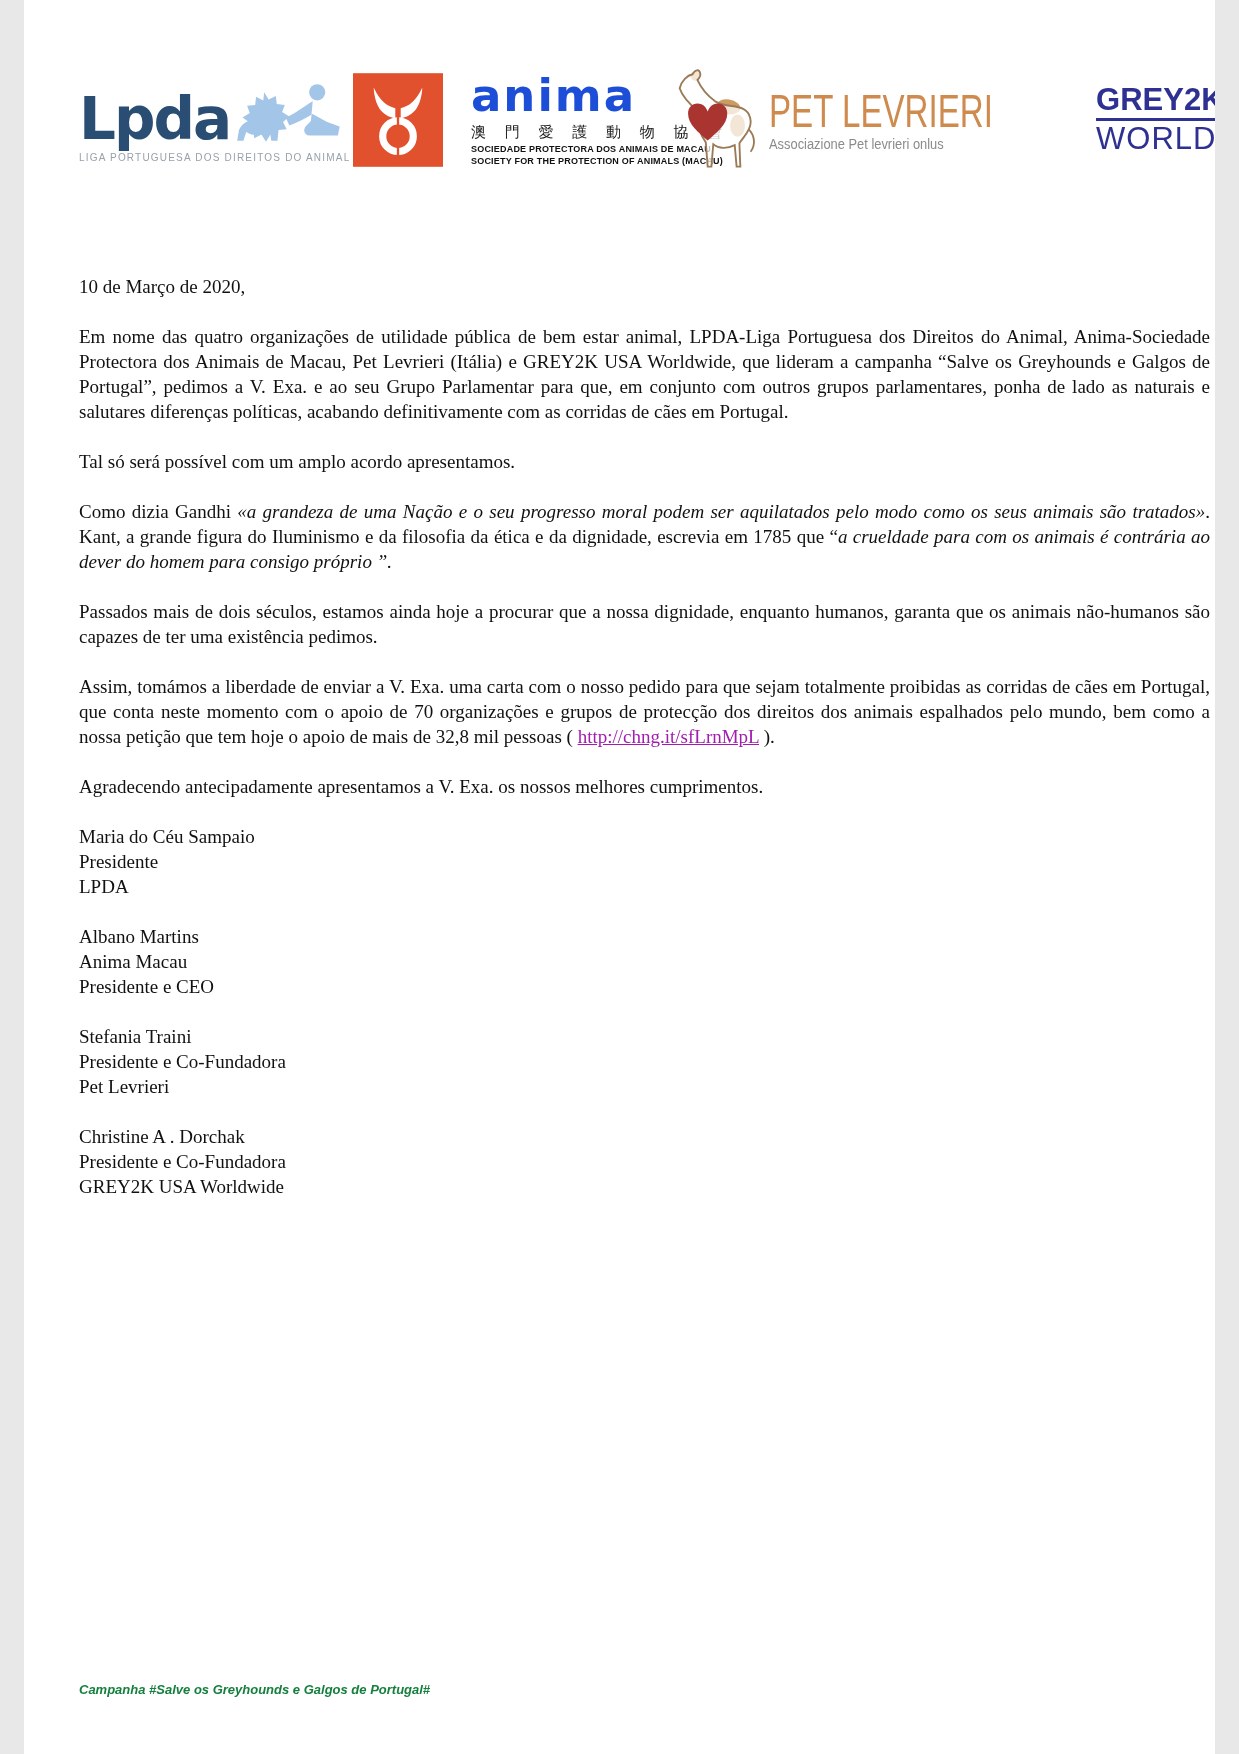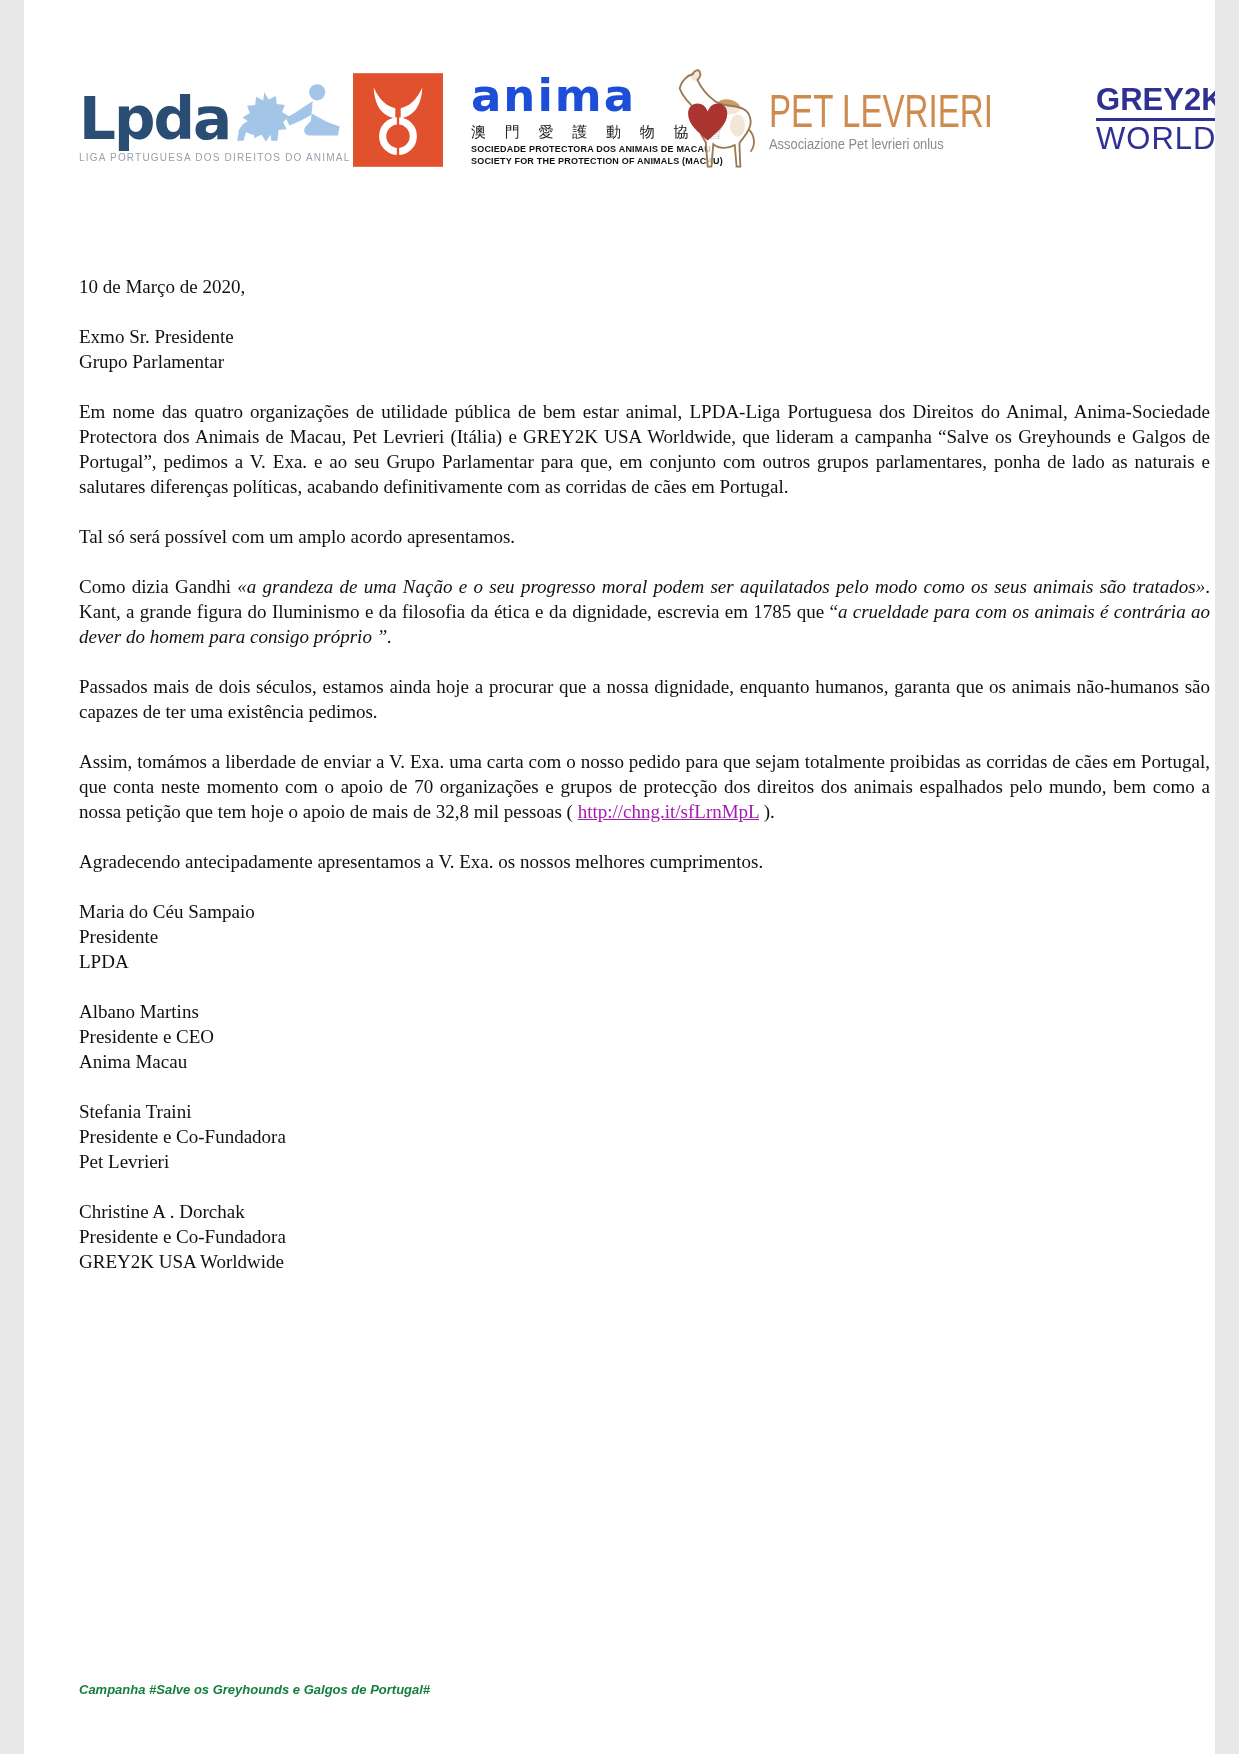--- a/index.html
+++ b/index.html
@@ -145,24 +145,20 @@
         <span class="grey2k-l2">WORLDWIDE</span>
       </div>
 
     </div>
   </div>
 
   <div class="letter">
 
     <p class="no-just">10 de Março de 2020,</p>
 
-    <div class="block">
-      <div>Exmo Sr. Presidente</div>
-      <div>Grupo Parlamentar</div>
-    </div>
 
     <p>Em nome das quatro organizações de utilidade pública de bem estar animal, LPDA-Liga Portuguesa dos Direitos do Animal, Anima-Sociedade Protectora dos Animais de Macau, Pet Levrieri (Itália) e GREY2K USA Worldwide, que lideram a campanha “Salve os Greyhounds e Galgos de Portugal”, pedimos a V. Exa. e ao seu Grupo Parlamentar para que, em conjunto com outros grupos parlamentares, ponha de lado as naturais e salutares diferenças políticas, acabando definitivamente com as corridas de cães em Portugal.</p>
 
     <p>Tal só será possível com um amplo acordo apresentamos.</p>
 
     <p><span>Como dizia Gandhi </span><em>«a grandeza de uma Nação e o seu progresso moral podem ser aquilatados pelo modo como os seus animais são tratados»</em><span>. Kant, a grande figura do Iluminismo e da filosofia da ética e da dignidade, escrevia em 1785 que “</span><em>a crueldade para com os animais é contrária ao dever do homem para consigo próprio ”.</em></p>
 
     <p>Passados mais de dois séculos, estamos ainda hoje a procurar que a nossa dignidade, enquanto humanos, garanta que os animais não-humanos são capazes de ter uma existência pedimos.</p>
 
     <p><span>Assim, tomámos a liberdade de enviar a V. Exa. uma carta com o nosso pedido para que sejam totalmente proibidas as corridas de cães em Portugal, que conta neste momento com o apoio de 70 organizações e grupos de protecção dos direitos dos animais espalhados pelo mundo, bem como a nossa petição que tem hoje o apoio de mais de 32,8 mil pessoas ( </span><a href="#">http://chng.it/sfLrnMpL</a><span> ).</span></p>
@@ -170,22 +166,22 @@
     <p>Agradecendo antecipadamente apresentamos a V. Exa. os nossos melhores cumprimentos.</p>
 
     <div class="block">
       <div>Maria do Céu Sampaio</div>
       <div>Presidente</div>
       <div>LPDA</div>
     </div>
 
     <div class="block">
       <div>Albano Martins</div>
+      <div>Anima Macau</div>
       <div>Presidente e CEO</div>
-      <div>Anima Macau</div>
     </div>
 
     <div class="block">
       <div>Stefania Traini</div>
       <div>Presidente e Co-Fundadora</div>
       <div>Pet Levrieri</div>
     </div>
 
     <div class="block">
       <div>Christine A . Dorchak</div>

